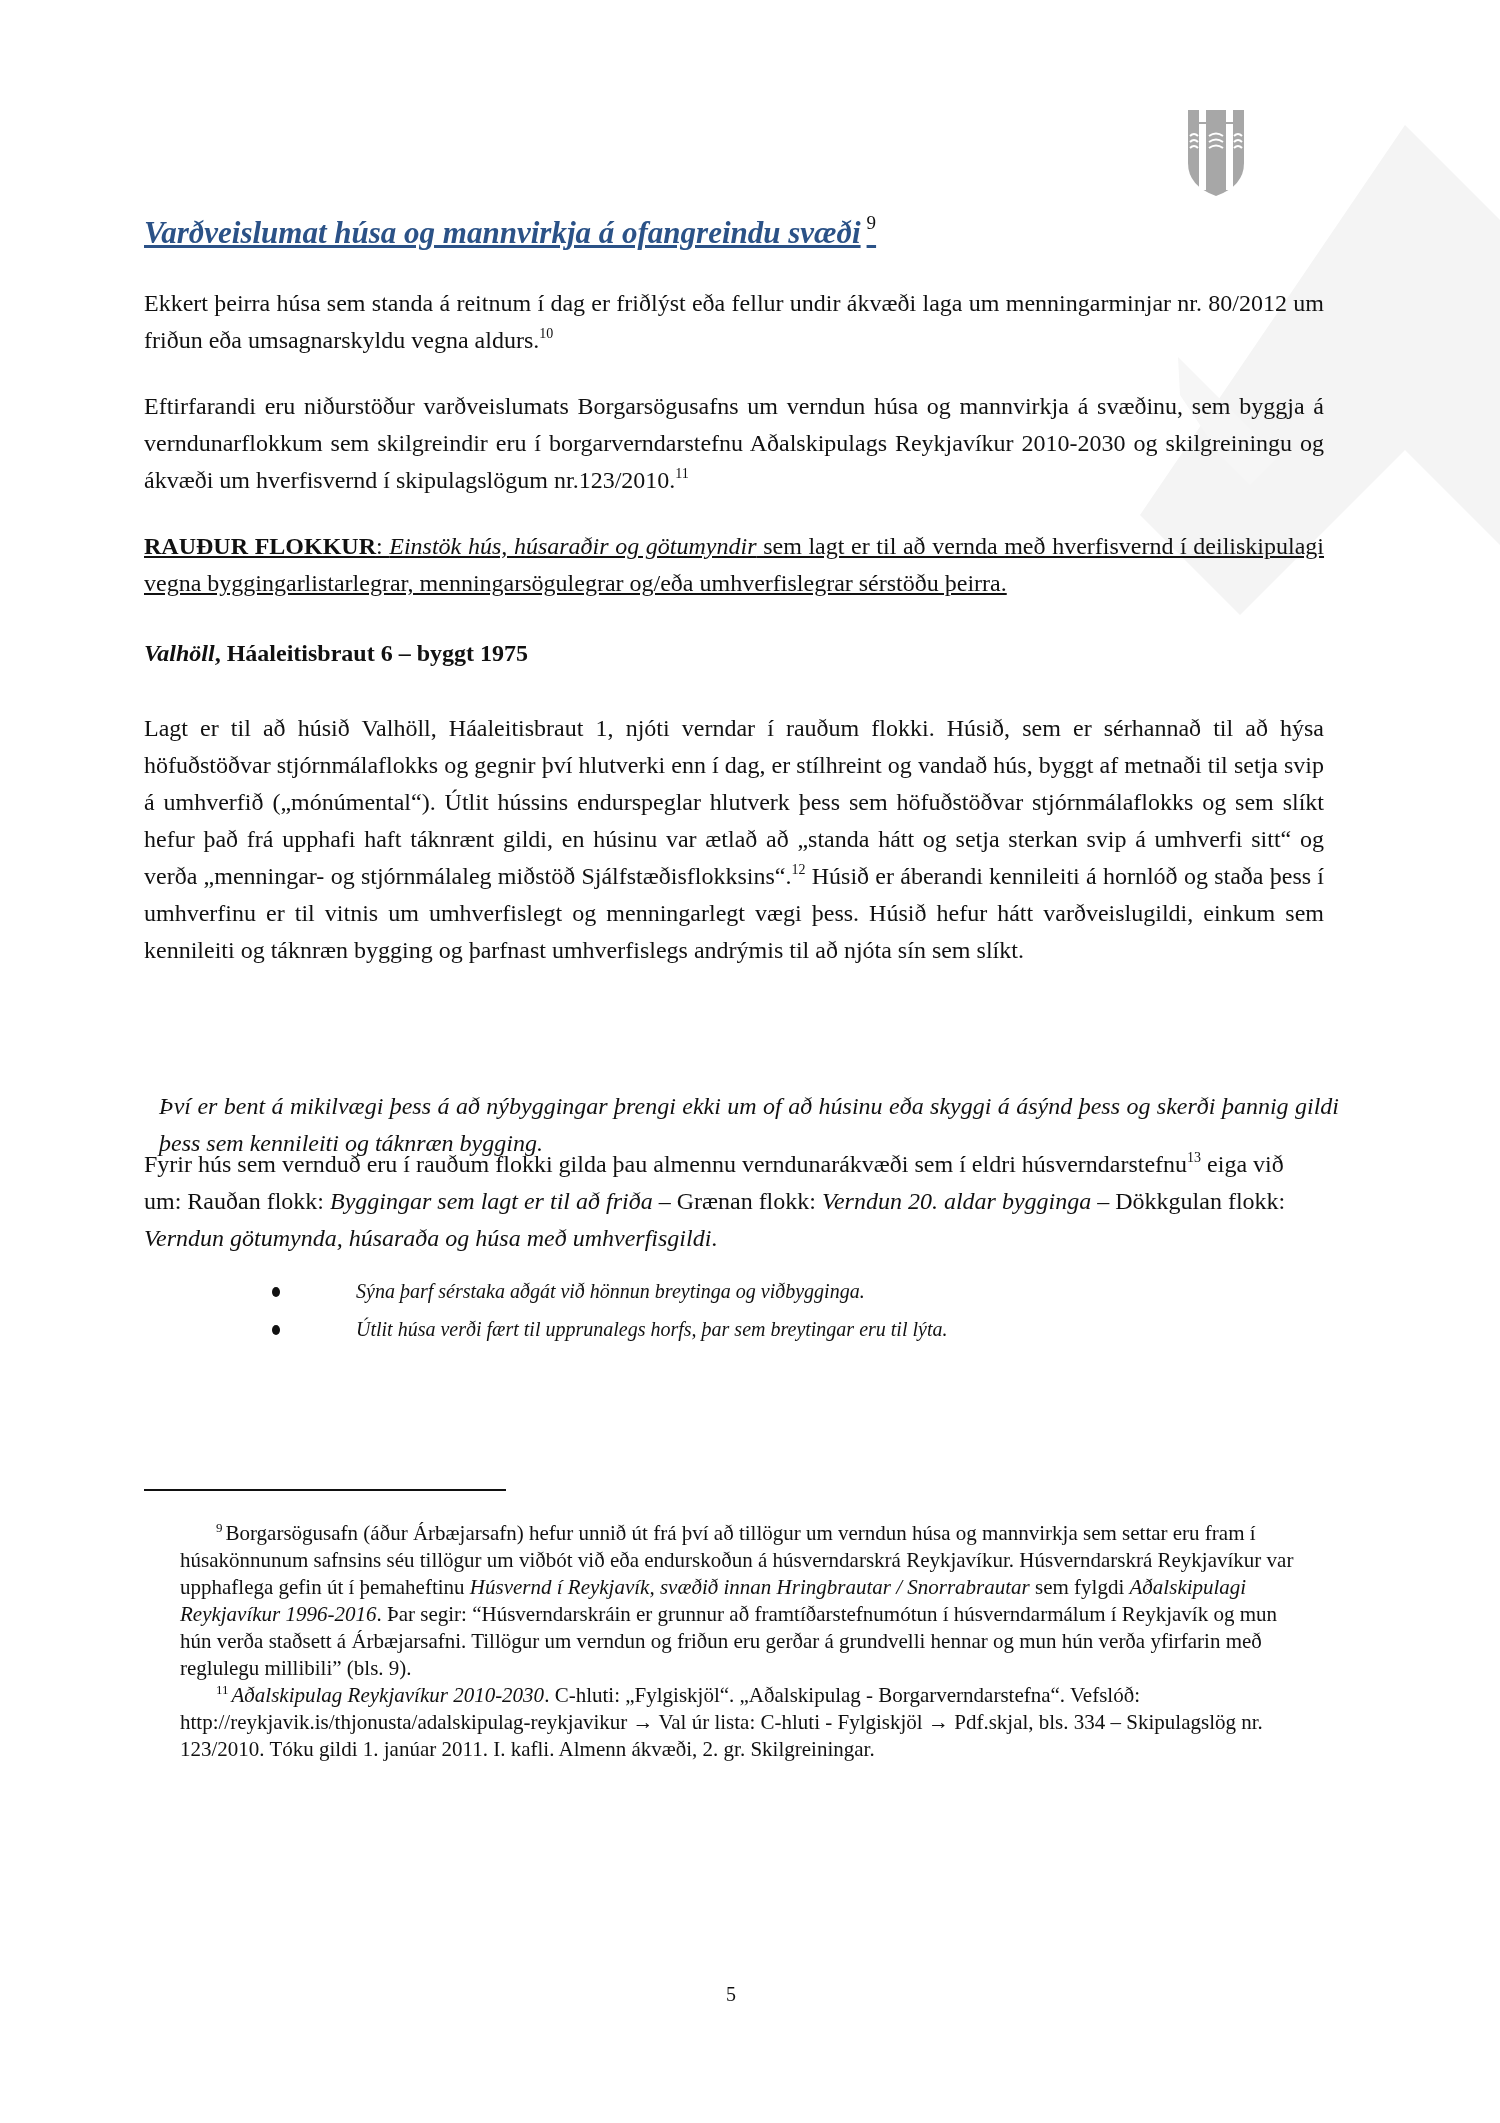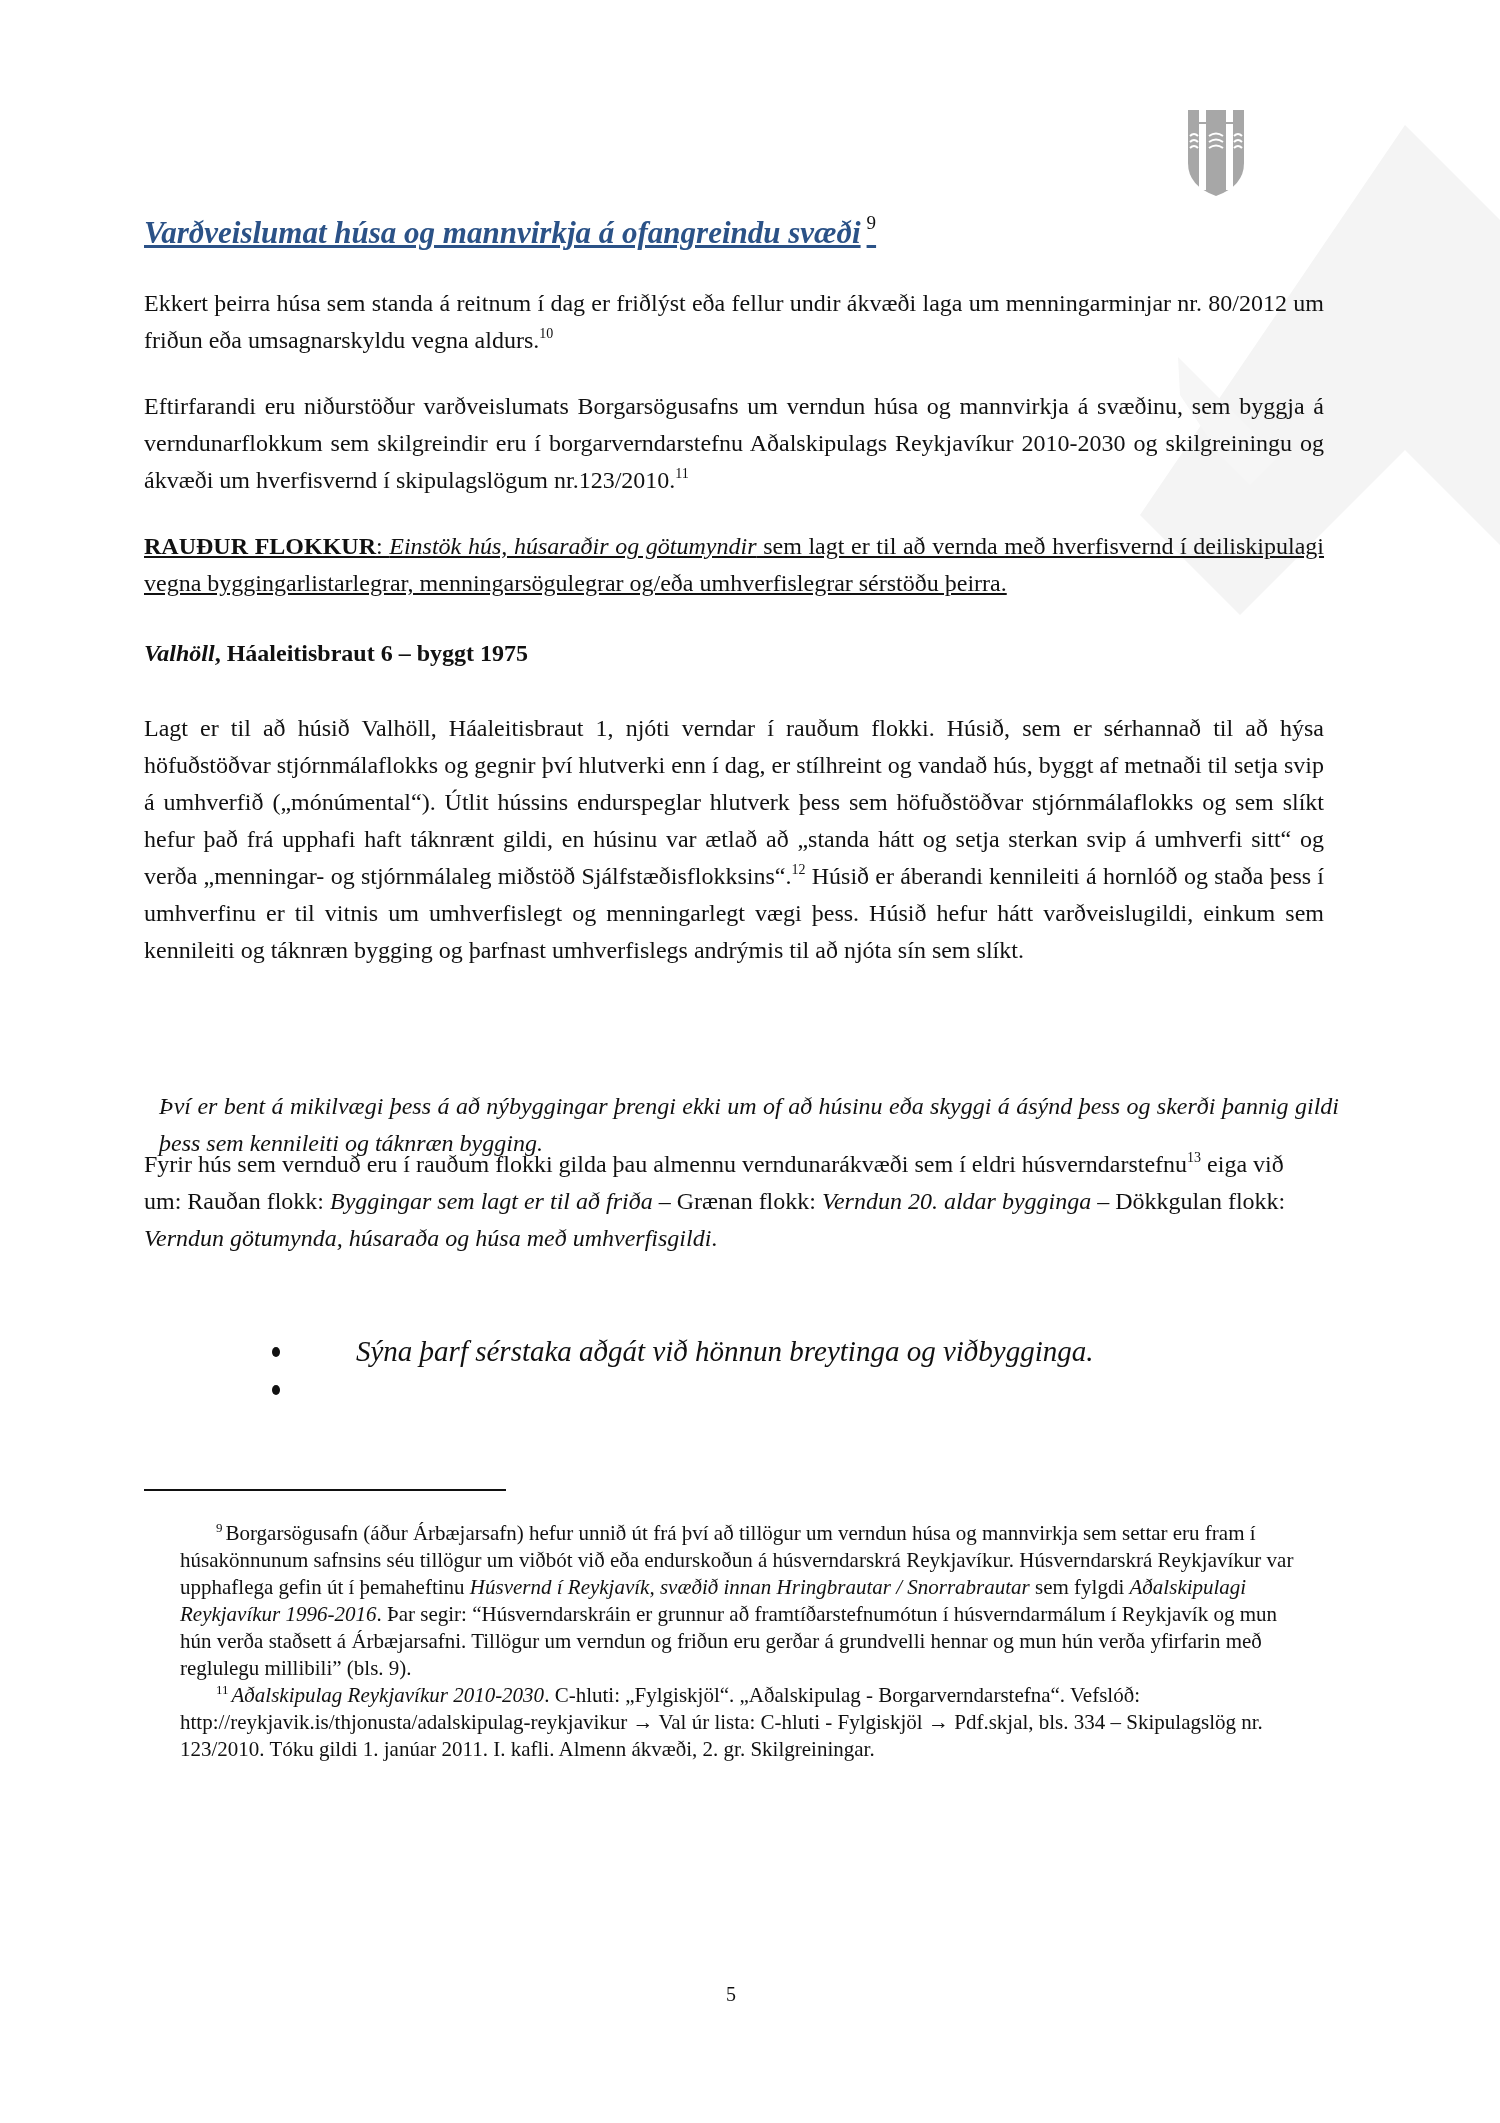--- a/index.html
+++ b/index.html
@@ -52,25 +52,25 @@
       line-height: 37px;
       text-align: justify;
     }
     .para sup { font-size: 14px; vertical-align: 10px; line-height: 0; }
     .it { font-style: italic; }
     .bold { font-weight: bold; }
     .left { text-align: left; }
     .bullets {
       position: absolute;
       left: 0;
-      top: 1332px;
+      top: 1272px;
       width: 1180px;
       list-style: none;
       margin: 0; padding: 0;
-      font-size: 29px;
+      font-size: 20px;
       line-height: 38px;
       font-style: italic;
     }
     .bullets li { position: relative; padding-left: 212px; }
     .bullets li .dot {
       position: absolute; left: 128px; top: 15px;
       width: 8px; height: 10px; border-radius: 50%; background: #111;
     }
     .fn-rule {
       position: absolute;
@@ -151,21 +151,21 @@
   <p class="para it" style="top:1073px; margin:15px;">
     <span>Því er bent á mikilvægi þess á að nýbyggingar þrengi ekki um of að húsinu eða skyggi á ásýnd þess og skerði þannig gildi þess sem kennileiti og táknræn bygging.</span>
   </p>
 
   <p class="para left" style="top:1146px; margin:0;">
     <span>Fyrir hús sem vernduð eru í rauðum flokki gilda þau almennu verndunarákvæði sem í eldri húsverndarstefnu</span><sup>13</sup><span> eiga við um: Rauðan flokk: </span><span class="it">Byggingar sem lagt er til að friða</span><span> – Grænan flokk: </span><span class="it">Verndun 20. aldar bygginga</span><span> – Dökkgulan flokk: </span><span class="it">Verndun götumynda, húsaraða og húsa með umhverfisgildi</span><span>.</span>
   </p>
 
   <ul class="bullets">
     <li><span class="dot"></span><span>Sýna þarf sérstaka aðgát við hönnun breytinga og viðbygginga.</span></li>
-    <li><span class="dot"></span></li>
+    <li><span class="dot"></span><span>Útlit húsa verði fært til upprunalegs horfs, þar sem breytingar eru til lýta.</span></li>
   </ul>
 
   <div class="fn-rule"></div>
 
   <section class="footnotes">
     <p class="fn">
       <sup>9</sup><span>Borgarsögusafn (áður Árbæjarsafn) hefur unnið út frá því að tillögur um verndun húsa og mannvirkja sem settar eru fram í húsakönnunum safnsins séu tillögur um viðbót við eða endurskoðun á húsverndarskrá Reykjavíkur. Húsverndarskrá Reykjavíkur var upphaflega gefin út í þemaheftinu </span><span class="it">Húsvernd í Reykjavík, svæðið innan Hringbrautar / Snorrabrautar</span><span> sem fylgdi </span><span class="it">Aðalskipulagi Reykjavíkur 1996-2016</span><span>. Þar segir: “Húsverndarskráin er grunnur að framtíðarstefnumótun í húsverndarmálum í Reykjavík og mun hún verða staðsett á Árbæjarsafni. Tillögur um verndun og friðun eru gerðar á grundvelli hennar og mun hún verða yfirfarin með reglulegu millibili” (bls. 9).</span>
     </p>
     <p class="fn">
       <sup>11</sup><span class="it">Aðalskipulag Reykjavíkur 2010-2030</span><span>. C-hluti: „Fylgiskjöl“. „Aðalskipulag - Borgarverndarstefna“. Vefslóð: http://reykjavik.is/thjonusta/adalskipulag-reykjavikur </span><span>→</span><span> Val úr lista: C-hluti - Fylgiskjöl </span><span>→</span><span> Pdf.skjal, bls. 334 – Skipulagslög nr. 123/2010. Tóku gildi 1. janúar 2011. I. kafli. Almenn ákvæði, 2. gr. Skilgreiningar.</span>

